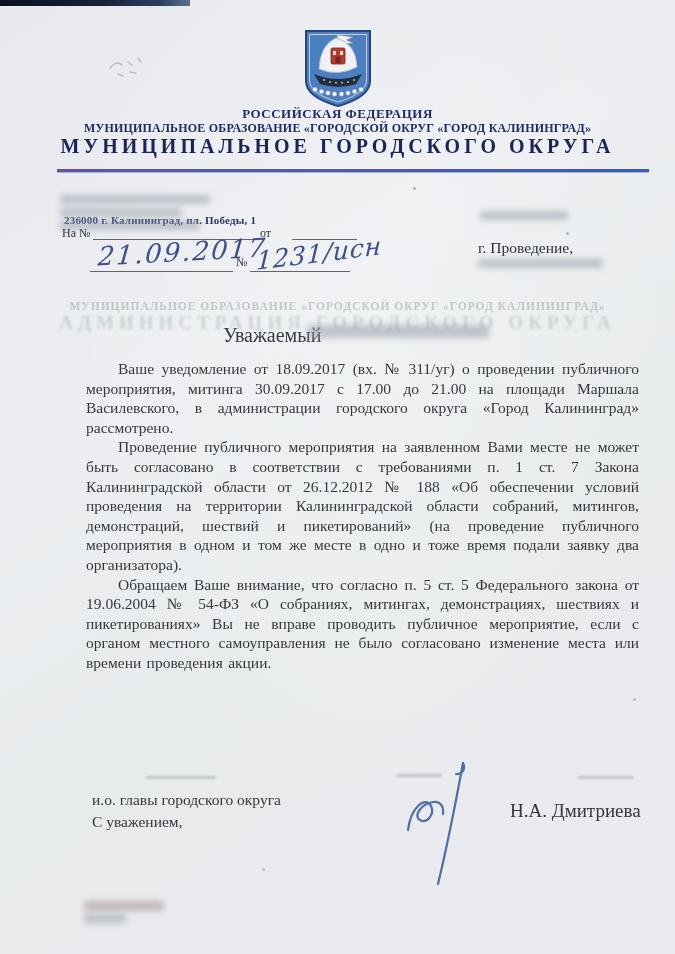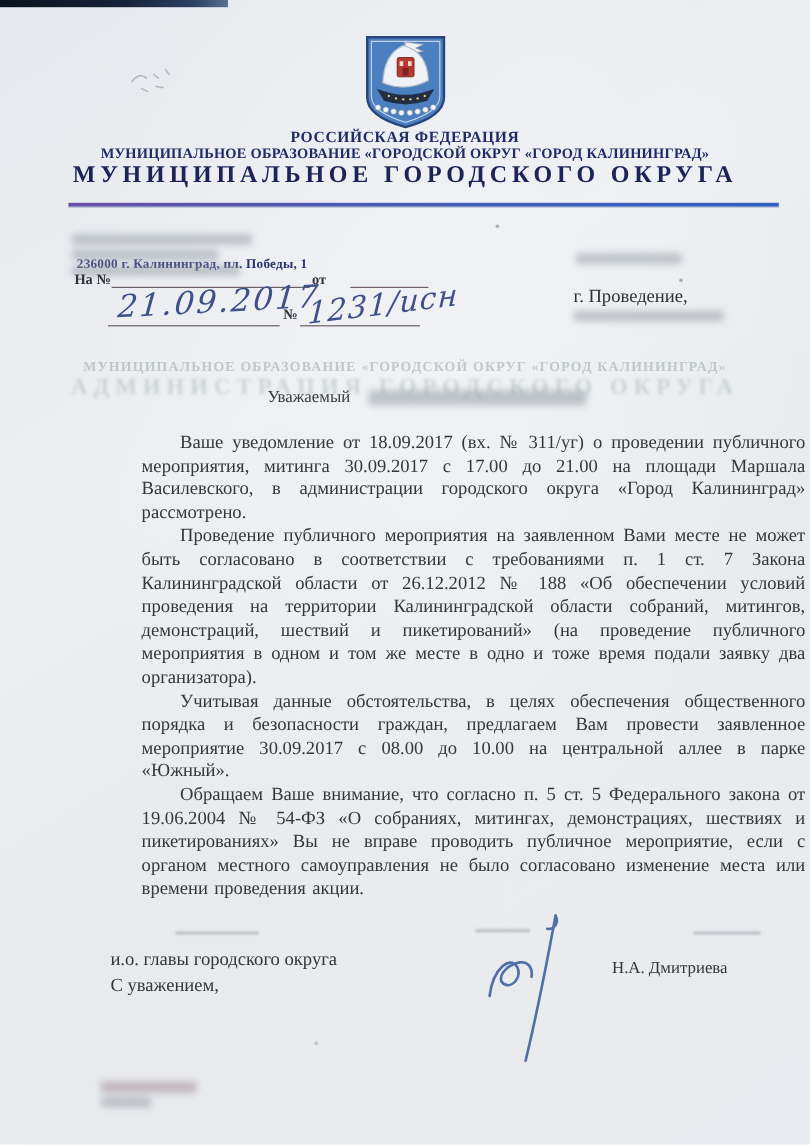--- a/index.html
+++ b/index.html
@@ -28,43 +28,43 @@
   .h-line{left:0;right:0;text-align:center;font-weight:bold;color:#1f2a66;}
   .h-country{top:106px;font-size:13px;letter-spacing:.5px;}
   .h-muni{top:121px;font-size:12px;letter-spacing:.2px;}
   .h-admin{top:135px;font-size:20px;letter-spacing:4px;color:#1b2357;}
   .rule{left:57px;top:169px;width:592px;height:3px;
     background:linear-gradient(90deg,#6b4fa8 0%,#4b5cb4 40%,#2f5fc0 100%);
     box-shadow:0 1px 0 rgba(40,70,150,.35);}
   .addr{left:64px;top:179px;font-size:11px;font-weight:bold;color:#2b3270;letter-spacing:.2px;margin-top:35px;}
 
   
-  .form-label{font-size:12px;font-weight:bold;color:#32333c;}
+  .form-label{font-size:12px;font-weight:normal;color:#32333c;}
   .uline{height:0;border-bottom:1.4px solid #55474b;opacity:.85;}
   .hand{font-family:"DejaVu Serif", serif;font-style:italic;color:#3e4f89;}
   .hand-date{left:98px;top:237px;font-size:26px;letter-spacing:2px;transform:rotate(-3deg) skewX(-8deg);}
   .hand-num{left:256px;top:239px;font-size:25px;letter-spacing:1px;transform:rotate(-7deg) skewX(-10deg);}
 
   .recipient-city{left:478px;top:239px;font-size:15.5px;color:#2f3038;}
 
   
   .ghost{left:0;right:0;text-align:center;color:#7f948c;font-weight:bold;}
   .ghost1{top:300px;font-size:11.5px;letter-spacing:1px;opacity:.42;filter:blur(.6px);}
   .ghost2{top:312px;font-size:19px;letter-spacing:5px;opacity:.30;filter:blur(1.3px);}
 
-  .salutation{left:223px;top:324px;font-size:14px;color:#3a3b42;}
+  .salutation{left:223px;top:324px;font-size:20px;color:#3a3b42;}
 
   
   .body-text{left:86px;top:359px;width:553px;font-size:15.5px;line-height:19.6px;
-    text-align:justify;word-spacing:1.5px;color:#36373d;margin-left:32px;}
+    text-align:justify;word-spacing:1.5px;color:#36373d;}
   .body-text p{margin:0;text-indent:32px;}
 
   
   .closing{left:92px;top:789px;font-size:15.5px;color:#35363c;line-height:22px;}
-  .signer{left:510px;top:800px;font-size:14px;color:#35363c;}
+  .signer{left:510px;top:800px;font-size:19px;color:#35363c;}
   .sig-svg{left:400px;top:756px;}
 </style>
 </head>
 <body>
 
 <div class="page">
 
   <div class="abs edge-strip"></div>
   <svg class="abs pencil" style="left:104px;top:48px;" width="60" height="34" viewBox="0 0 60 34">
     <path d="M6 20 q6 -8 12 -3 M24 14 l4 3 M34 10 l3 4 M14 26 l5 2 M26 24 l6 1" stroke="#8a8f96" stroke-width="1.4" fill="none" stroke-linecap="round"></path>
@@ -131,21 +131,20 @@
 
   <div class="abs ghost ghost1 noselect">МУНИЦИПАЛЬНОЕ ОБРАЗОВАНИЕ «ГОРОДСКОЙ ОКРУГ «ГОРОД КАЛИНИНГРАД»</div>
   <div class="abs ghost ghost2 noselect">АДМИНИСТРАЦИЯ ГОРОДСКОГО ОКРУГА</div>
 
   <div class="abs salutation">Уважаемый</div>
   <div class="abs blur" style="left:307px;top:325px;width:182px;height:13px;"></div>
 
   <div class="abs body-text">
     <p>Ваше уведомление от 18.09.2017 (вх. № 311/уг) о проведении публичного мероприятия, митинга 30.09.2017 с 17.00 до 21.00 на площади Маршала Василевского, в администрации городского округа «Город Калининград» рассмотрено.</p>
     <p>Проведение публичного мероприятия на заявленном Вами месте не может быть согласовано в соответствии с требованиями п. 1 ст. 7 Закона Калининградской области от 26.12.2012 № 188 «Об обеспечении условий проведения на территории Калининградской области собраний, митингов, демонстраций, шествий и пикетирований» (на проведение публичного мероприятия в одном и том же месте в одно и тоже время подали заявку два организатора).</p>
-    <p>Учитывая данные обстоятельства, в целях обеспечения общественного порядка и безопасности граждан, предлагаем Вам провести заявленное мероприятие 30.09.2017 с 08.00 до 10.00 на центральной аллее в парке «Южный».</p>
     <p>Обращаем Ваше внимание, что согласно п. 5 ст. 5 Федерального закона от 19.06.2004 № 54-ФЗ «О собраниях, митингах, демонстрациях, шествиях и пикетированиях» Вы не вправе проводить публичное мероприятие, если с органом местного самоуправления не было согласовано изменение места или времени проведения акции.</p>
   </div>
 
   <div class="abs closing">
     <div>и.о. главы городского округа</div>
     <div>С уважением,</div>
   </div>
 
   <svg class="abs sig-svg" width="85" height="135" viewBox="0 0 85 135">
     <g fill="none" stroke="#4f6fa6" stroke-width="2.2" stroke-linecap="round">

